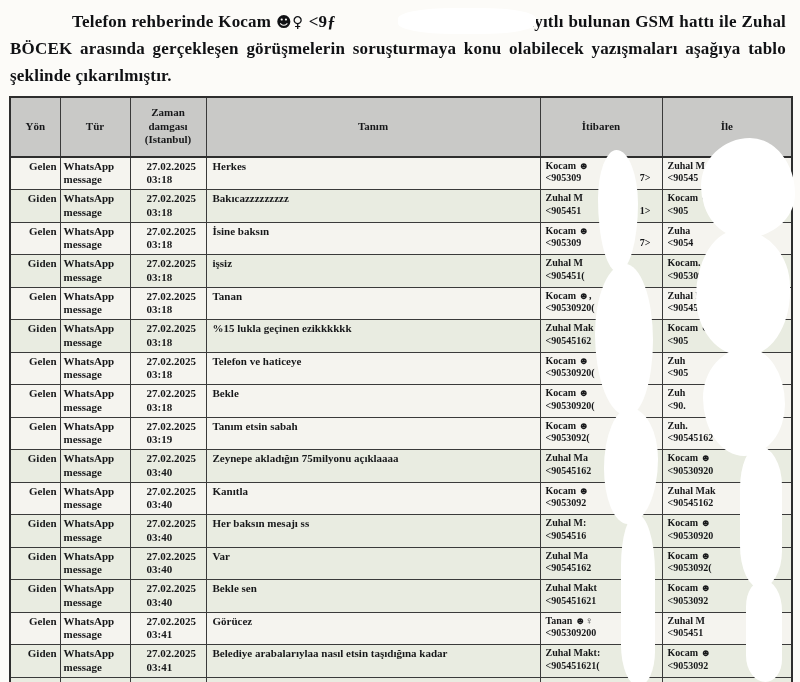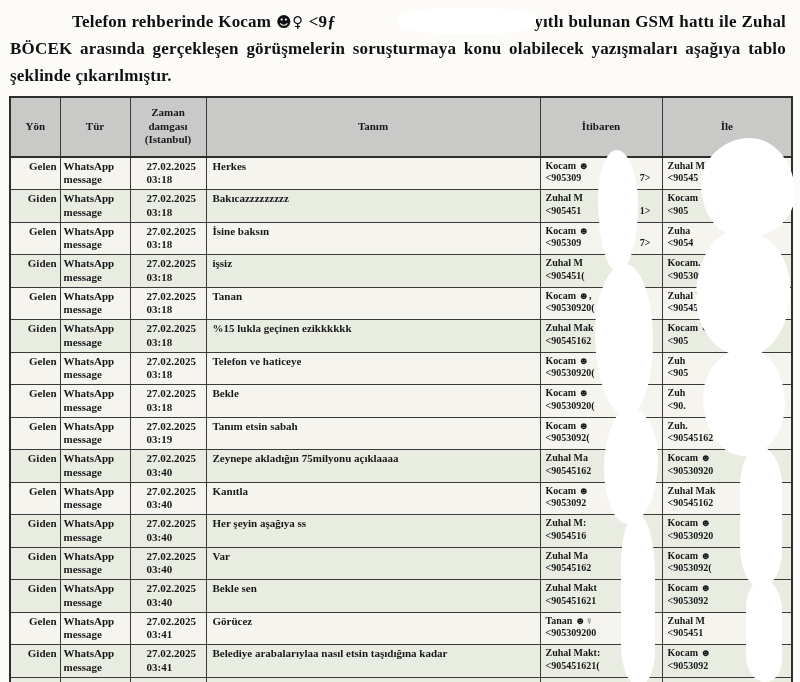--- a/index.html
+++ b/index.html
@@ -293,21 +293,21 @@
           <div class="pn num"><span>&lt;90545162</span><span class="tail"></span></div>
         </td>
       </tr>
       <tr class="giden">
         <td class="c-yon">Giden</td>
         <td class="c-tur">WhatsApp message</td>
         <td class="c-zaman">
           <div>27.02.2025</div>
           <div>03:40</div>
         </td>
-        <td class="c-tanim">Her şeyin aşağıya ss</td>
+        <td class="c-tanim">Her baksın mesajı ss</td>
         <td class="c-from">
           <div class="pn">Zuhal M:</div>
           <div class="pn num"><span>&lt;9054516</span><span class="tail"></span></div>
         </td>
         <td class="c-to">
           <div class="pn">Kocam ☻</div>
           <div class="pn num"><span>&lt;90530920</span><span class="tail"></span></div>
         </td>
       </tr>
       <tr class="giden">

